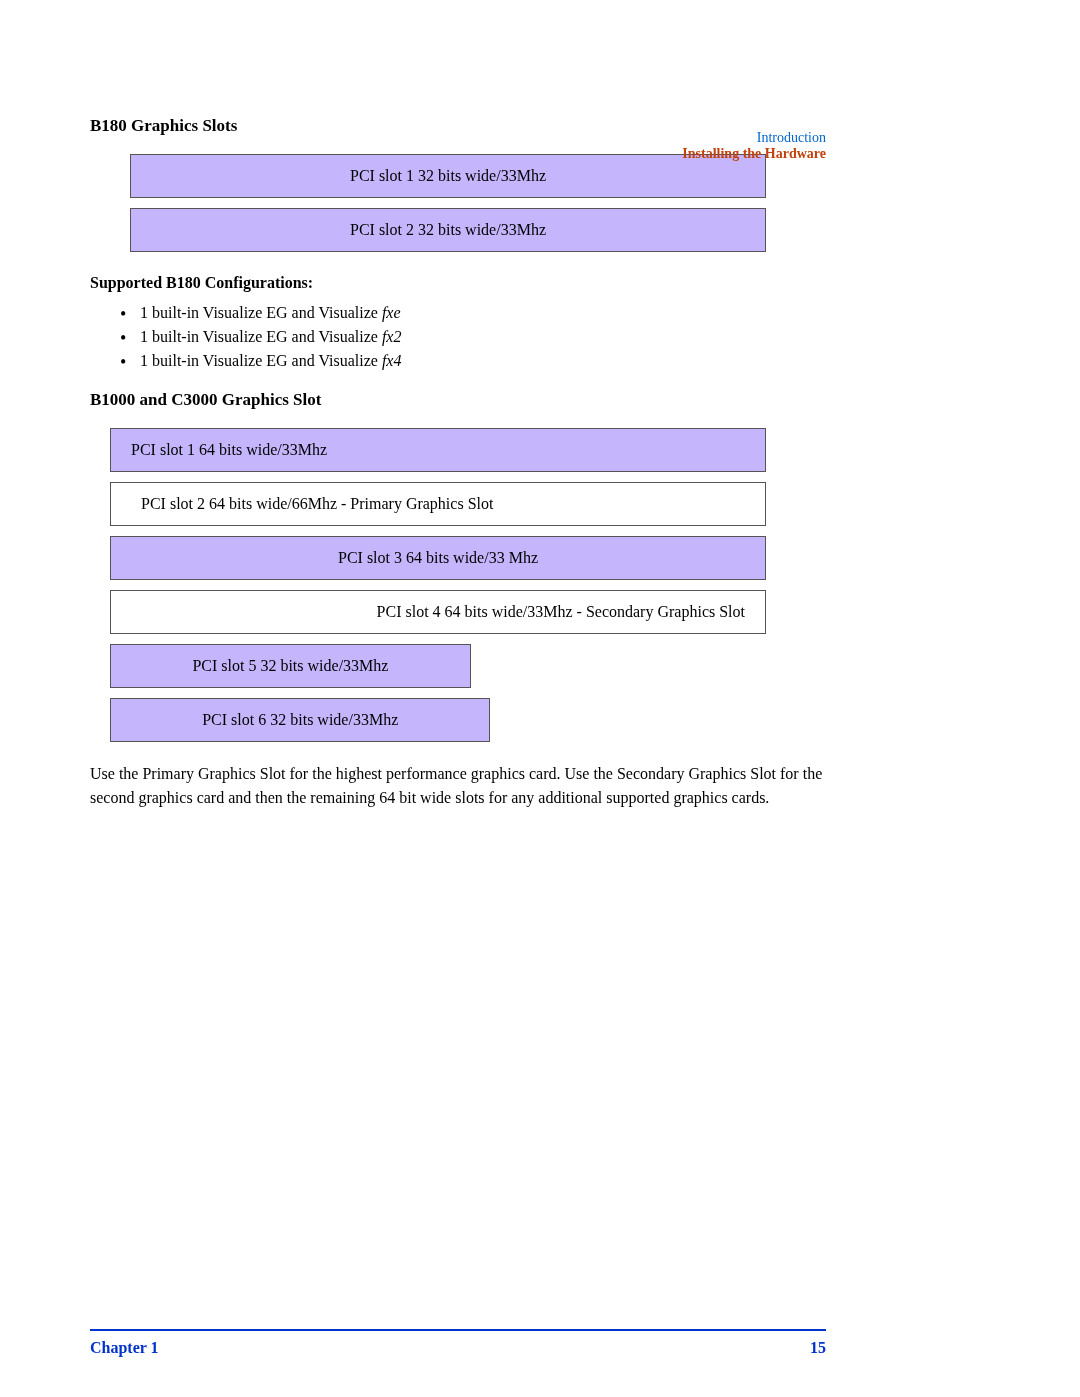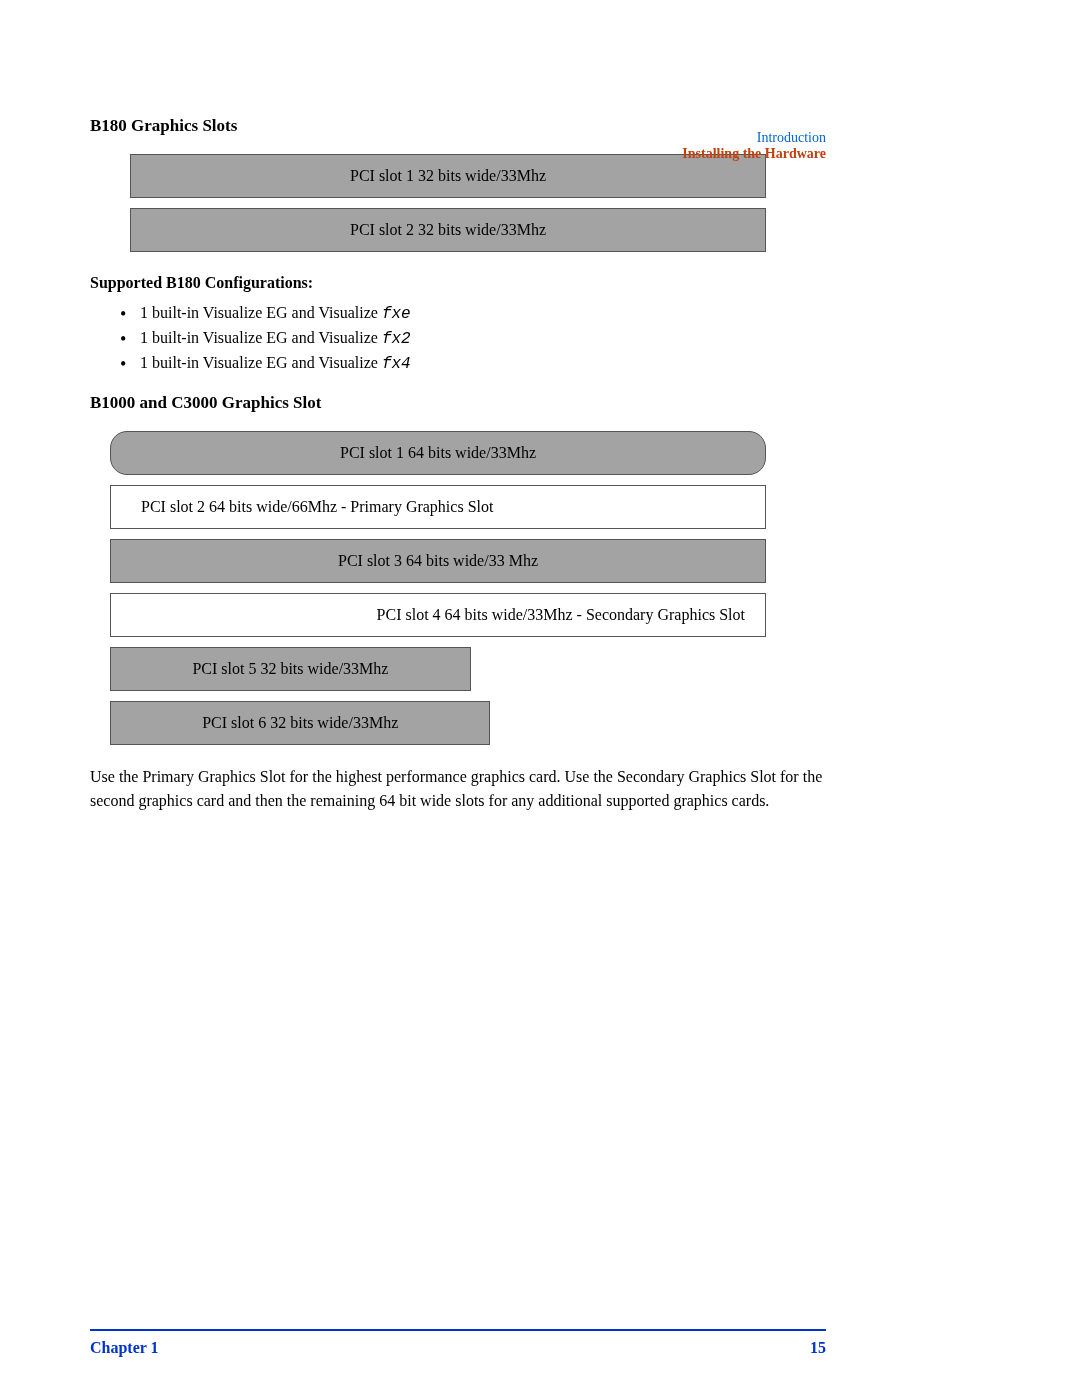--- a/index.html
+++ b/index.html
@@ -59,21 +59,21 @@
       font-weight: bold;
       margin-bottom: 18px;
     }
 
     .slot-box {
       border: 1.5px solid #555555;
       padding: 12px 20px;
       margin-bottom: 10px;
       text-align: center;
       font-size: 16px;
-      background: #a3a3a3;
+      background: #c4b5fd;
     }
 
     .slot-box-wide {
       border: 1.5px solid #555555;
       padding: 12px 20px;
       margin-bottom: 10px;
       font-size: 16px;
       background: #ffffff;
     }
 
@@ -99,21 +99,20 @@
 
     .bullet-list li::before {
       content: "•";
       position: absolute;
       left: 0;
       font-size: 18px;
     }
 
     .italic-text {
       font-style: italic;
-      font-family: Liberation Mono, monospace;
     }
 
     .section-heading-2 {
       font-size: 17px;
       font-weight: bold;
       margin-top: 10px;
       margin-bottom: 18px;
     }
 
     .description-text {
@@ -191,21 +190,21 @@
         <span>1 built-in Visualize EG and Visualize <em class="italic-text">fx2</em></span>
       </li>
       <li>
         <span>1 built-in Visualize EG and Visualize <em class="italic-text">fx4</em></span>
       </li>
     </ul>
 
     <h2 class="section-heading-2">B1000 and C3000 Graphics Slot</h2>
 
     <div class="b1000-slots-container">
-      <div class="slot-box" style="text-align:center;border-radius:17px;">
+      <div class="slot-box" style="text-align:left;">
         <span>PCI slot 1 64 bits wide/33Mhz</span>
       </div>
       <div class="slot-box-wide" style="text-align:left; padding-left: 30px;">
         <span>PCI slot 2 64 bits wide/66Mhz - Primary Graphics Slot</span>
       </div>
       <div class="slot-box" style="text-align:center;">
         <span>PCI slot 3 64 bits wide/33 Mhz</span>
       </div>
       <div class="slot-box-wide" style="text-align:right; padding-left: 30px;">
         <span>PCI slot 4 64 bits wide/33Mhz - Secondary Graphics Slot</span>

